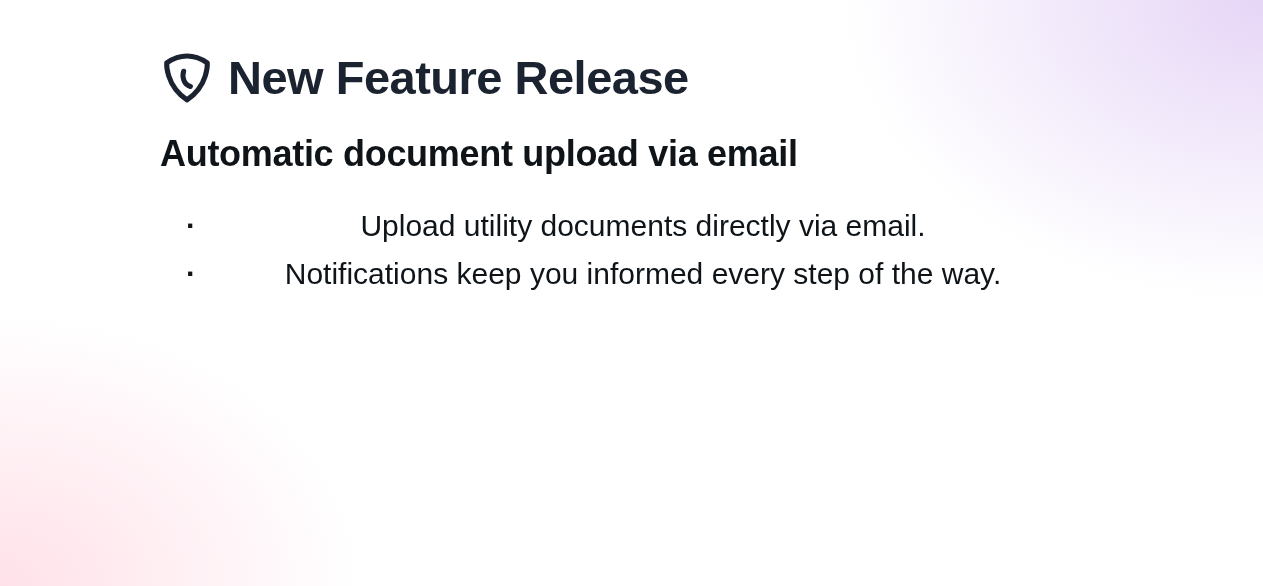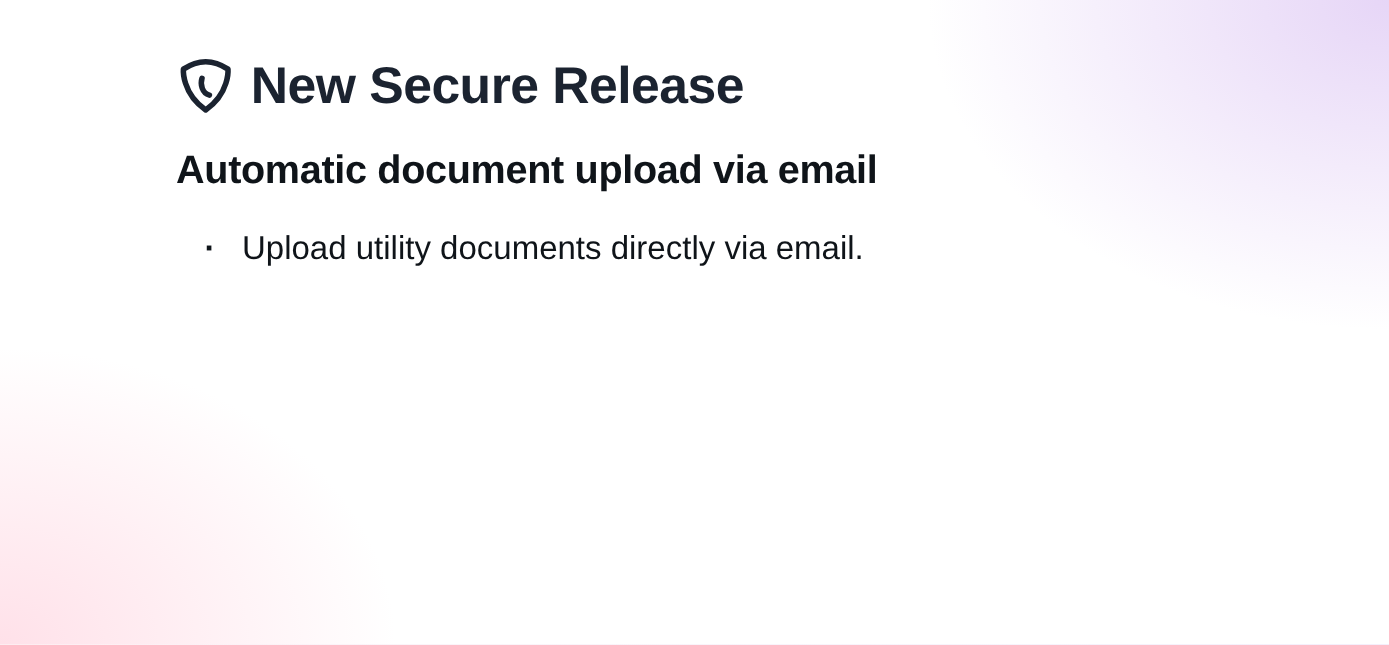--- a/index.html
+++ b/index.html
@@ -56,20 +56,21 @@
       font-size: 36px;
       font-weight: 700;
       color: #0f1419;
       margin-bottom: 28px;
       letter-spacing: -0.3px;
     }
 
     .bullet-list {
       list-style: none;
       padding-left: 26px;
+      text-align: center;
     }
 
     .bullet-list li {
       font-size: 30px;
       font-weight: 400;
       color: #0f1419;
       line-height: 1.52;
       position: relative;
       padding-left: 34px;
       margin-bottom: 2px;
@@ -87,20 +88,21 @@
     }
   </style>
 </head>
 <body>
 
 <div class="header">
   <svg class="logo" viewBox="0 0 64 64" fill="none">
     <path d="M32 6 C22 6 14 10 8 14 C8 14 6 40 32 58 C58 40 56 14 56 14 C50 10 42 6 32 6 Z" stroke="#1b2330" stroke-width="6" stroke-linejoin="round" fill="none"></path>
     <path d="M28 24 C26 30 28 40 36 42" stroke="#1b2330" stroke-width="6" stroke-linecap="round" fill="none"></path>
   </svg>
-  <h1 class="page-title">New Secure Release</h1>
+  <h1 class="page-title">New Feature Release</h1>
 </div>
 
 <h2 class="subtitle">Automatic document upload via email</h2>
 
 <ul class="bullet-list">
   <li>Upload utility documents directly via email.</li>
+  <li>Notifications keep you informed every step of the way.</li>
 </ul>
 
 </body></html>

